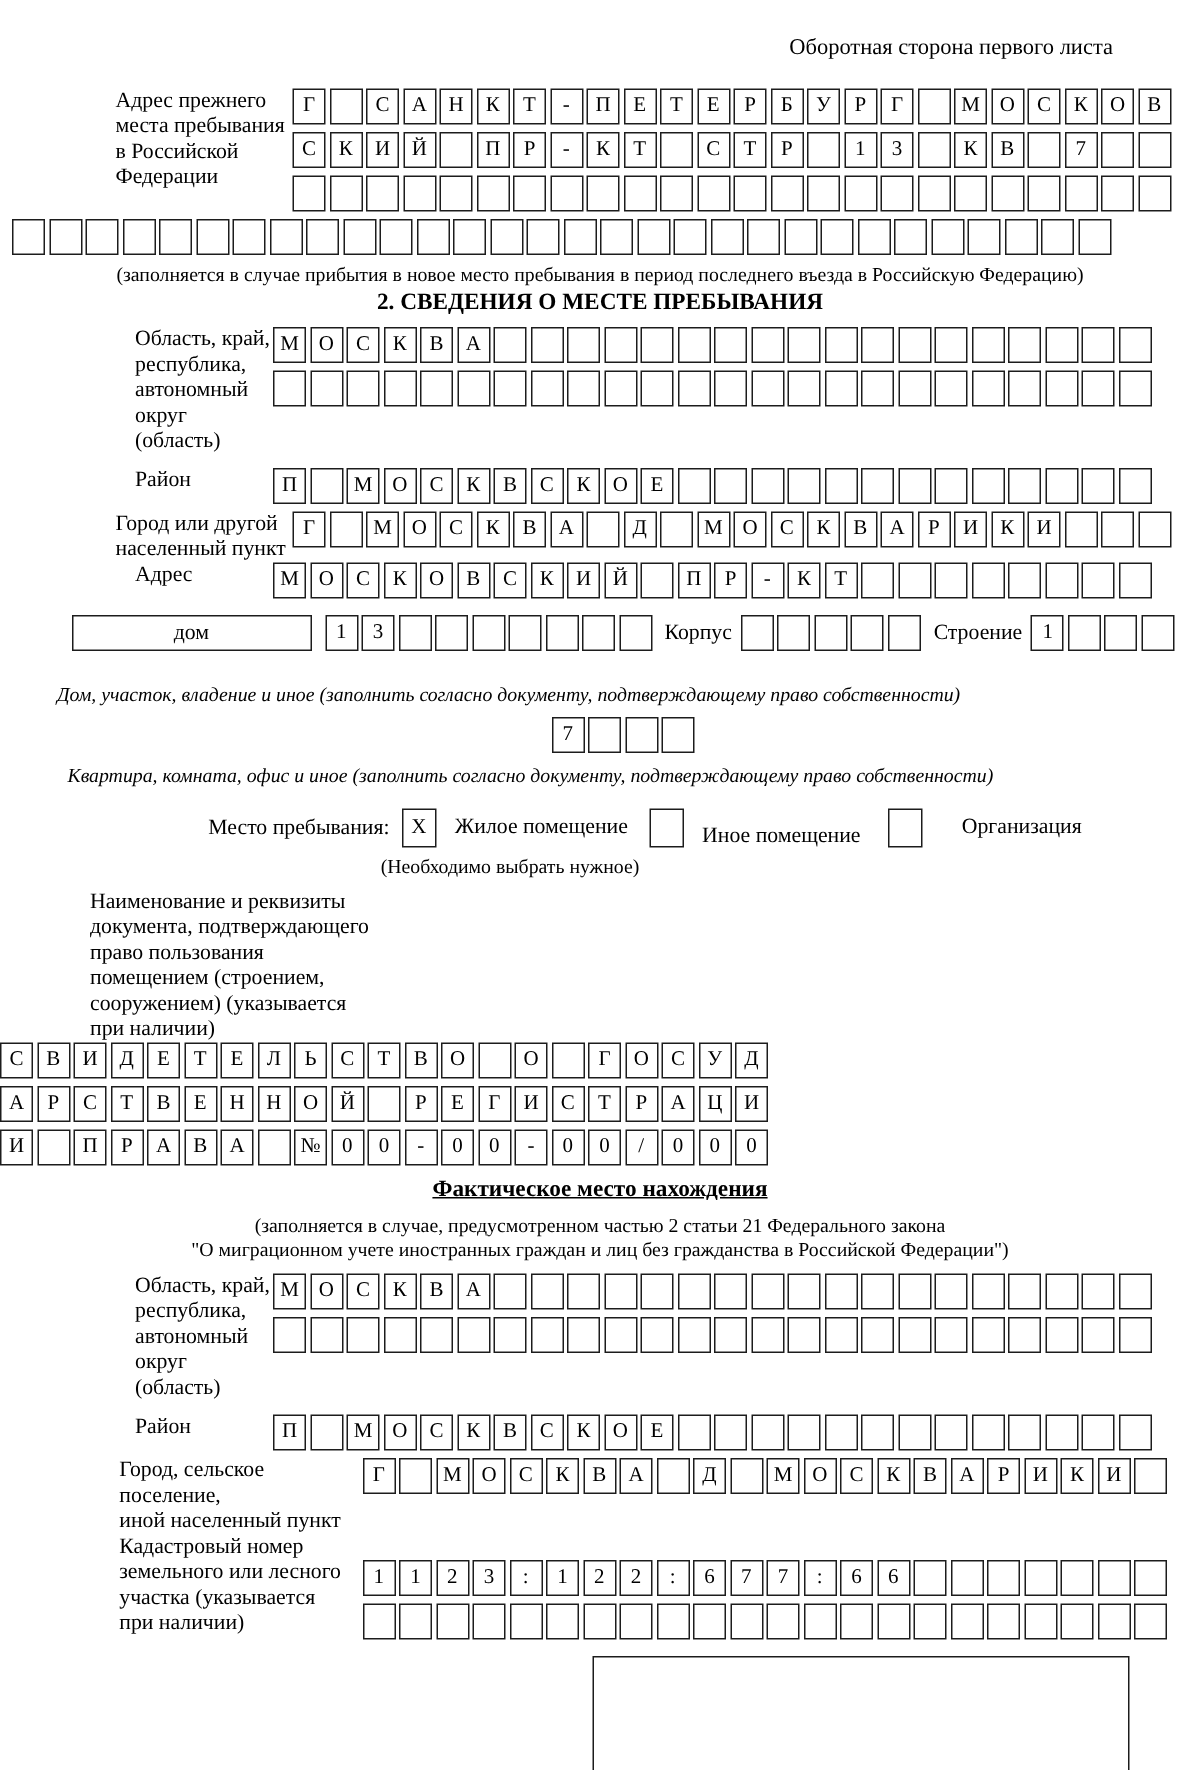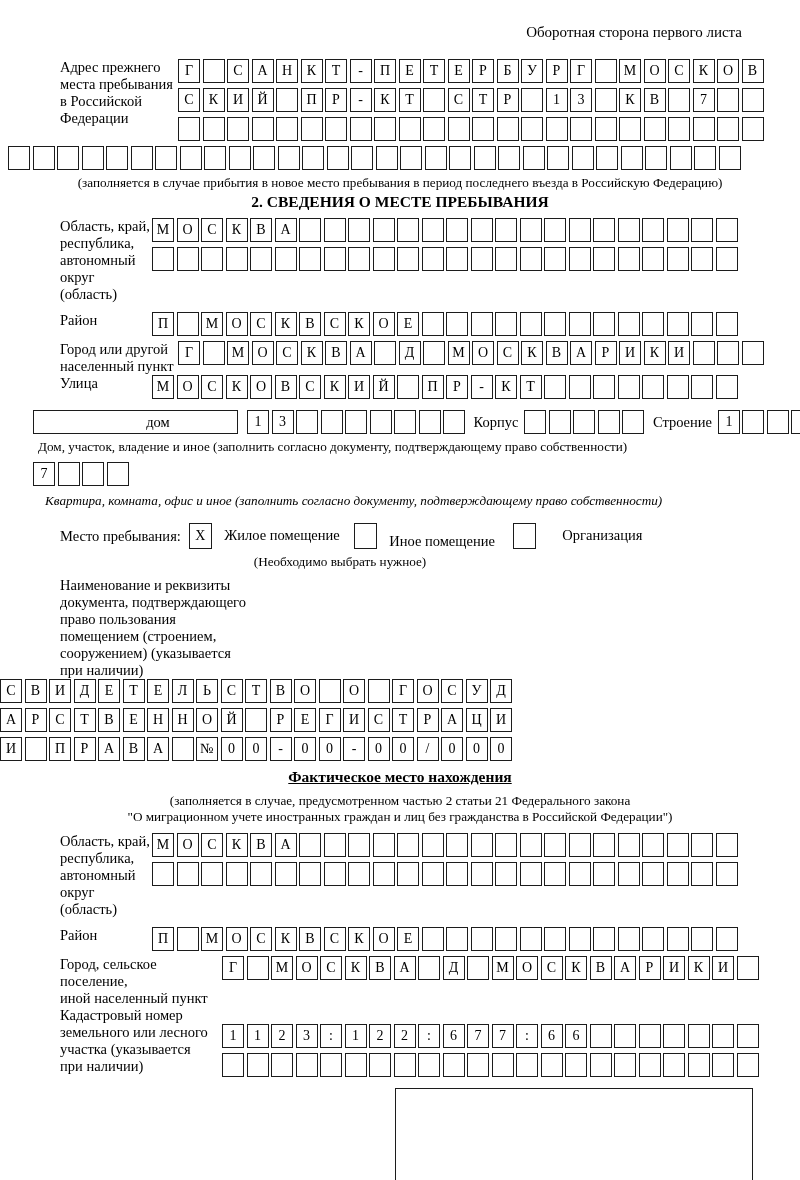--- a/index.html
+++ b/index.html
@@ -1,33 +1,33 @@
 <!DOCTYPE html>
 <html><head>
 <meta charset="utf-8">
 <style>
   html,body{margin:0;padding:0;background:#fff;}
   body{width:800px;height:1180px;overflow:hidden;color:#000;
        font-family:"Liberation Serif","DejaVu Serif",serif;}
   .page{position:relative;width:800px;height:1180px;}
   .header-note{text-align:right;margin:24px 58px 18px 12px;font-size:15px;}
-  .frow{display:flex;align-items:flex-start;}
+  .frow{display:flex;align-items:flex-start;justify-content:center;}
   .flabel{font-size:14.5px;line-height:17px;white-space:pre-line;flex:none;}
   .ml60{margin-left:60px;} .ml33{margin-left:33px;} .ml8{margin-left:8px;}
   .lw92{width:92px;} .lw118{width:118px;} .lw162{width:162px;} .lw195{width:195px;}
   .rows{flex:none;}
   .cells{display:flex;flex:none;margin-bottom:5px;}
   .cell{flex:none;width:20px;height:22px;border:1.5px solid #1c1c1c;margin-right:2.5px;
         display:flex;align-items:center;justify-content:center;
         font-size:14px;line-height:1;}
   .caption{font-size:13.2px;line-height:16px;}
   .center{text-align:center;}
   .sec-title{font-weight:bold;font-size:15.5px;text-align:center;margin:2px 0 7px 0;}
   .rect-label{flex:none;border:1.5px solid #1c1c1c;height:22px;display:flex;
-              align-items:center;justify-content:center;font-size:14.5px;padding-left:45px;}
+              align-items:center;justify-content:center;font-size:14.5px;}
   .inline-label{flex:none;font-size:14.5px;line-height:25px;margin:0 6px;}
   .checkbox{width:21px;height:24px;}
   .mark-box{width:356px;height:170px;border:1.8px solid #1c1c1c;}
 </style>
 </head>
 <body>
 
 <div class="page">
 
   <div class="header-note">Оборотная сторона первого листа</div>
@@ -270,21 +270,21 @@
         <span class="cell">И</span>
         <span class="cell">К</span>
         <span class="cell">И</span>
         <span class="cell"></span>
         <span class="cell"></span>
         <span class="cell"></span>
       </div>
   </div>
 
   <div class="frow">
-    <div class="flabel ml60 lw92">Улица</div>
+    <div class="flabel ml60 lw92">Адрес</div>
     <div class="cells">
         <span class="cell">М</span>
         <span class="cell">О</span>
         <span class="cell">С</span>
         <span class="cell">К</span>
         <span class="cell">О</span>
         <span class="cell">В</span>
         <span class="cell">С</span>
         <span class="cell">К</span>
         <span class="cell">И</span>
@@ -328,21 +328,21 @@
         <span class="cell"></span>
       </div>
     <div class="inline-label">Строение</div>
     <div class="cells">
         <span class="cell">1</span>
         <span class="cell"></span>
         <span class="cell"></span>
         <span class="cell"></span>
       </div>
   </div>
-  <div class="caption" style="margin:0 0 7px 38px;">Дом, участок, владение и иное (заполнить согласно документу, подтверждающему право собственности)</div>
+  <div class="caption" style="margin:16px 0 7px 38px;font-style:italic;">Дом, участок, владение и иное (заполнить согласно документу, подтверждающему право собственности)</div>
 
   <div class="frow ml33">
     <div class="cells">
         <span class="cell">7</span>
         <span class="cell"></span>
         <span class="cell"></span>
         <span class="cell"></span>
       </div>
   </div>
   <div class="caption" style="margin:2px 0 8px 45px;font-style:italic;">Квартира, комната, офис и иное (заполнить согласно документу, подтверждающему право собственности)</div>

